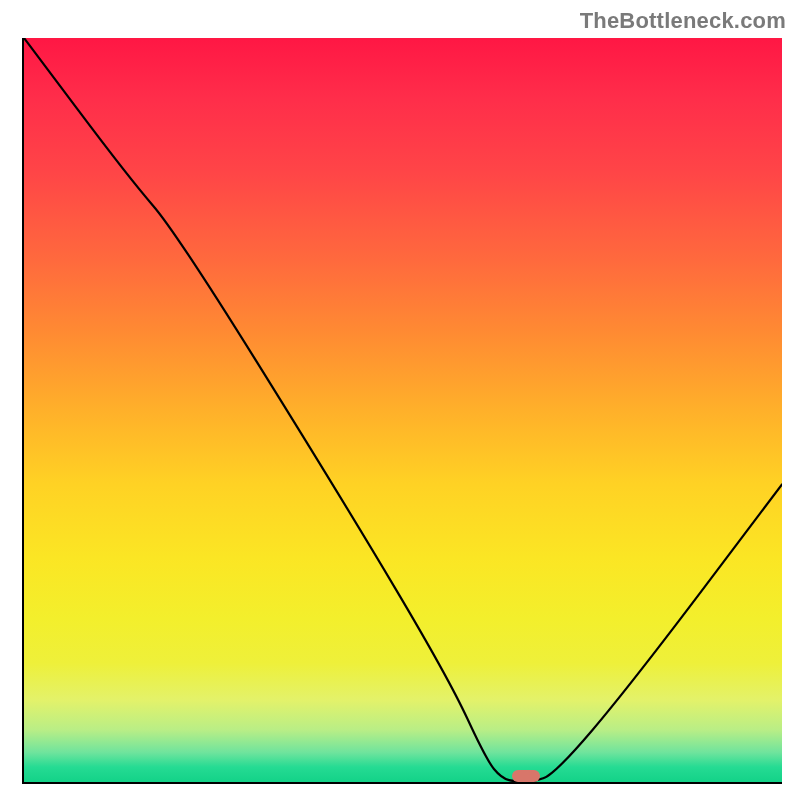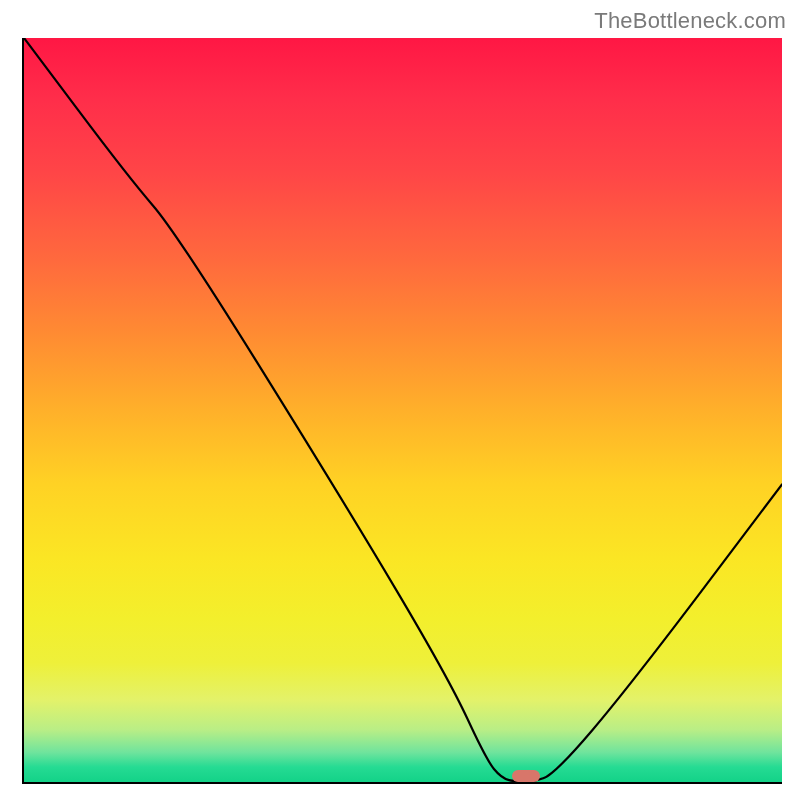--- a/index.html
+++ b/index.html
@@ -15,21 +15,21 @@
     position: relative;
     width: 800px;
     height: 800px;
   }
   .watermark {
     position: absolute;
     top: 8px;
     right: 14px;
     color: #7a7a7a;
     font-size: 22px;
-    font-weight: 400;
+    font-weight: 700;
     letter-spacing: 0.2px;
     z-index: 10;
   }
   .plot-area {
     position: absolute;
     left: 22px;
     top: 38px;
     width: 760px;
     height: 746px;
     border-left: 2.5px solid #000;

